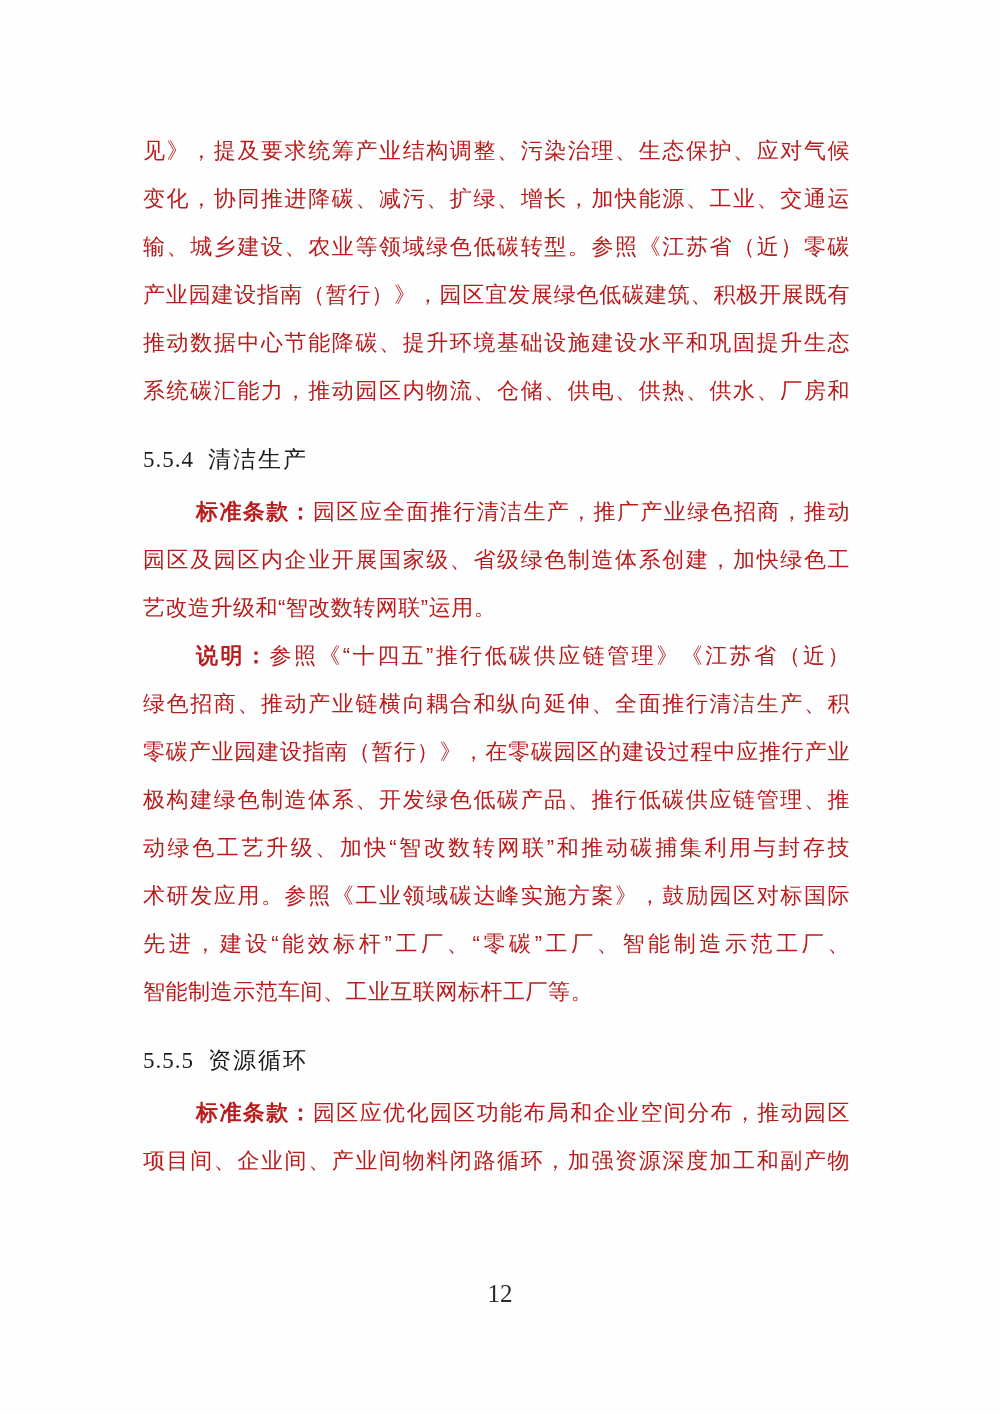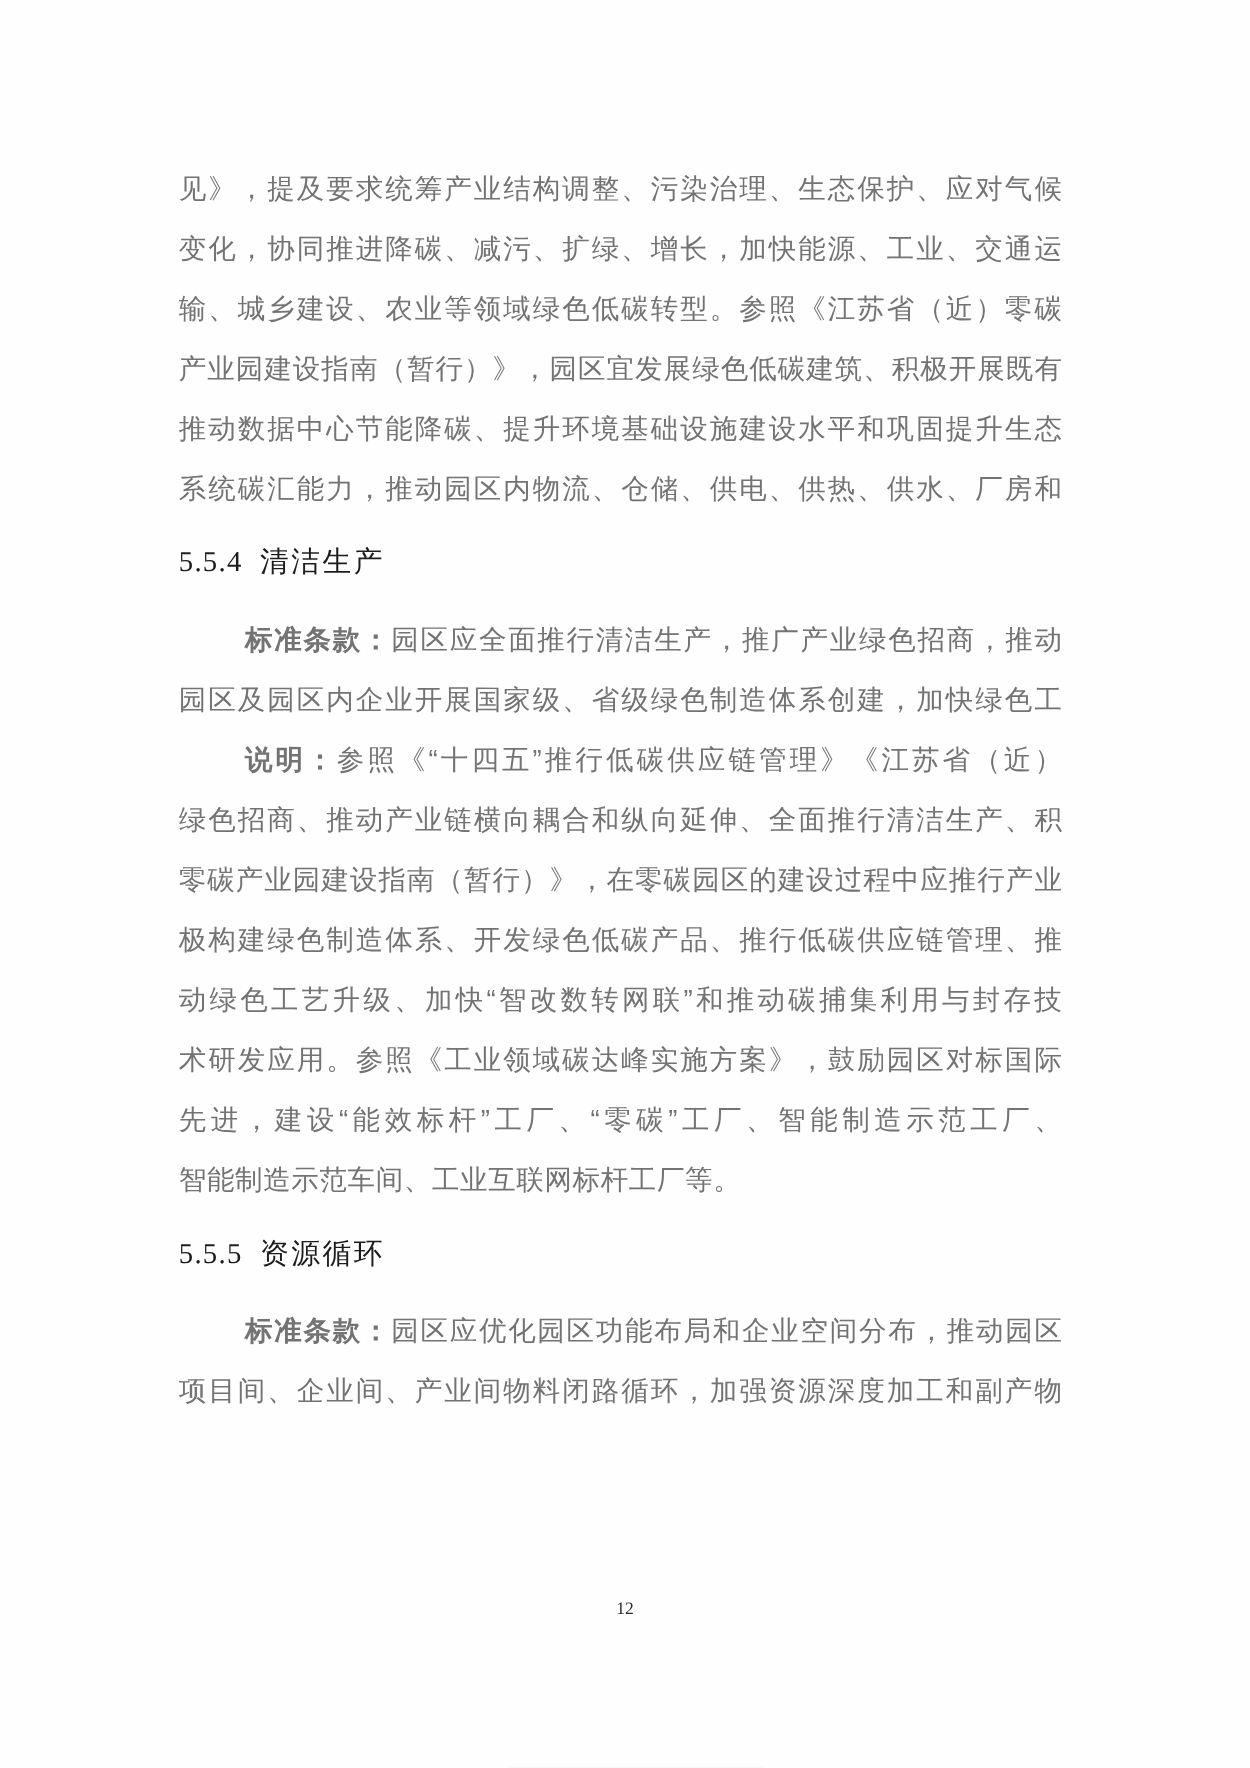--- a/index.html
+++ b/index.html
@@ -24,35 +24,35 @@
   }
   .para { margin: 0; padding: 0; }
   .line {
     height: 48px;
     line-height: 48px;
     font-size: 22px;
     letter-spacing: 0.5px;
     text-align: justify;
     text-align-last: justify;
     white-space: nowrap;
-    color: #737373;
+    color: #b91c1c;
   }
   .line.last {
     text-align-last: left;
     text-align: left;
   }
   .line.first-indent {
     text-indent: 53px;
   }
   .clause-label {
     font-weight: bold;
   }
   .heading {
     height: 48px;
-    line-height: 28px;
+    line-height: 48px;
     margin-top: 20px;
     margin-bottom: 5px;
     font-size: 23px;
     text-align: left;
     white-space: nowrap;
   }
   .heading .sec-num {
     font-family: "Liberation Serif", serif;
     letter-spacing: 1px;
     margin-right: 14px;
@@ -60,21 +60,21 @@
   .heading .sec-title {
     letter-spacing: 2px;
   }
   .page-number {
     position: absolute;
     top: 1280px;
     left: 0;
     width: 100%;
     text-align: center;
     font-family: "Liberation Serif", serif;
-    font-size: 14px;
+    font-size: 25px;
     color: #2a2a2a;
   }
 </style>
 </head>
 <body>
 
 <div class="page">
   <div class="content">
 
     <div class="para">
@@ -86,20 +86,21 @@
       <div class="line">系统碳汇能力，推动园区内物流、仓储、供电、供热、供水、厂房和</div>
     </div>
 
     <div class="heading">
       <span class="sec-num">5.5.4</span><span class="sec-title">清洁生产</span>
     </div>
 
     <div class="para">
       <div class="line first-indent"><span class="clause-label">标准条款：</span><span>园区应全面推行清洁生产，推广产业绿色招商，推动</span></div>
       <div class="line">园区及园区内企业开展国家级、省级绿色制造体系创建，加快绿色工</div>
+      <div class="line last">艺改造升级和“智改数转网联”运用。</div>
     </div>
 
     <div class="para">
       <div class="line first-indent"><span class="clause-label">说明：</span><span>参照《“十四五”推行低碳供应链管理》《江苏省（近）</span></div>
       <div class="line">绿色招商、推动产业链横向耦合和纵向延伸、全面推行清洁生产、积</div>
       <div class="line">零碳产业园建设指南（暂行）》，在零碳园区的建设过程中应推行产业</div>
       <div class="line">极构建绿色制造体系、开发绿色低碳产品、推行低碳供应链管理、推</div>
       <div class="line">动绿色工艺升级、加快“智改数转网联”和推动碳捕集利用与封存技</div>
       <div class="line">术研发应用。参照《工业领域碳达峰实施方案》，鼓励园区对标国际</div>
       <div class="line">先进，建设“能效标杆”工厂、“零碳”工厂、智能制造示范工厂、</div>

